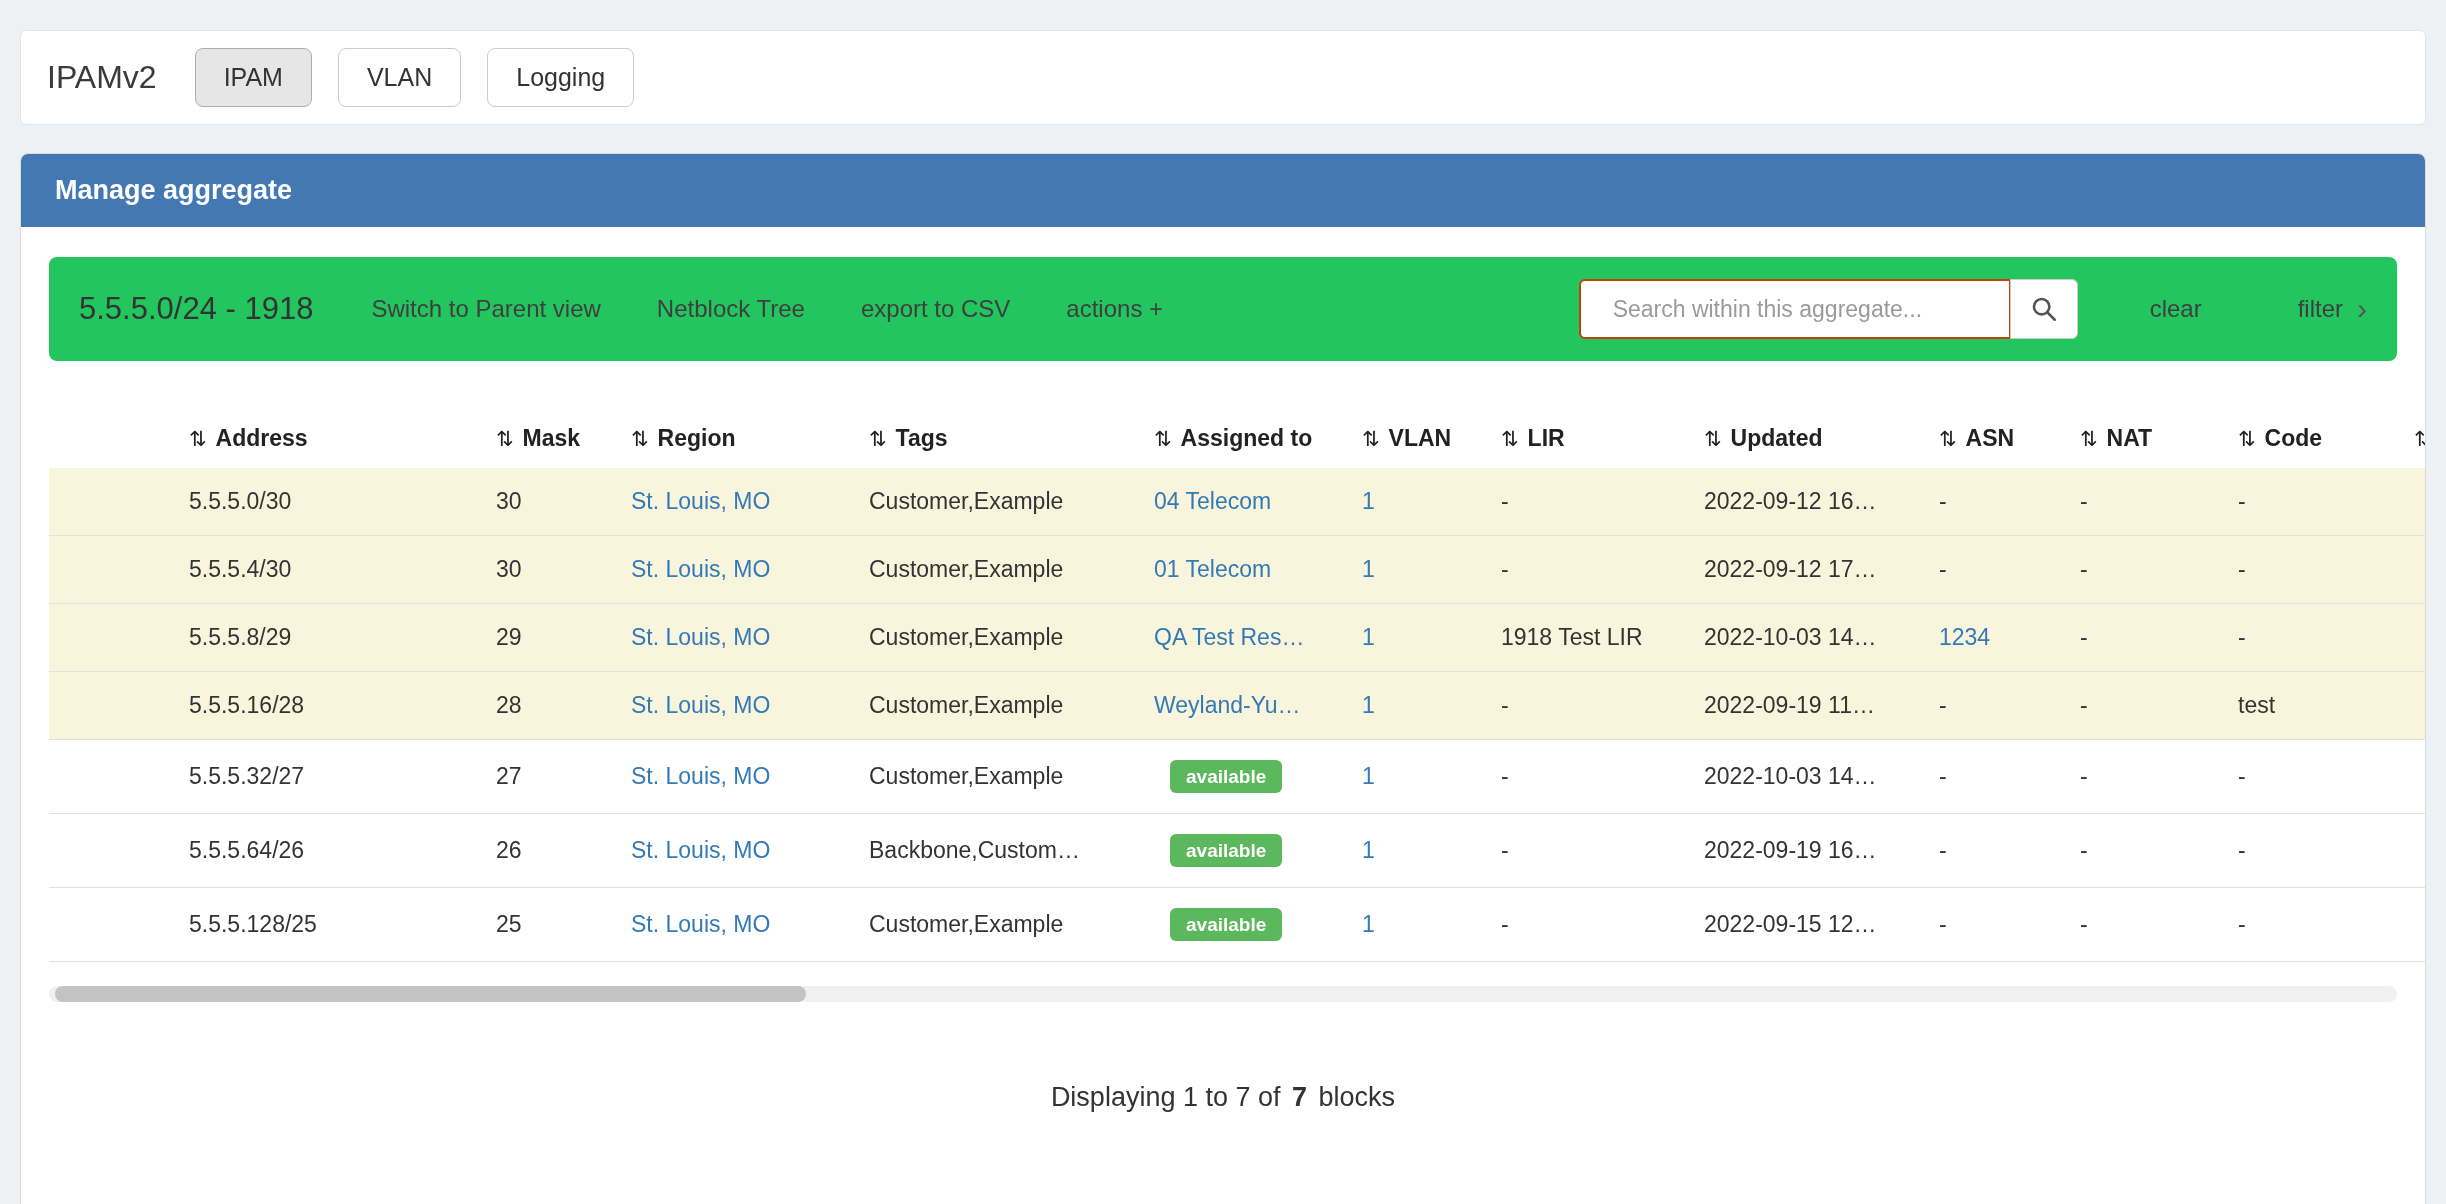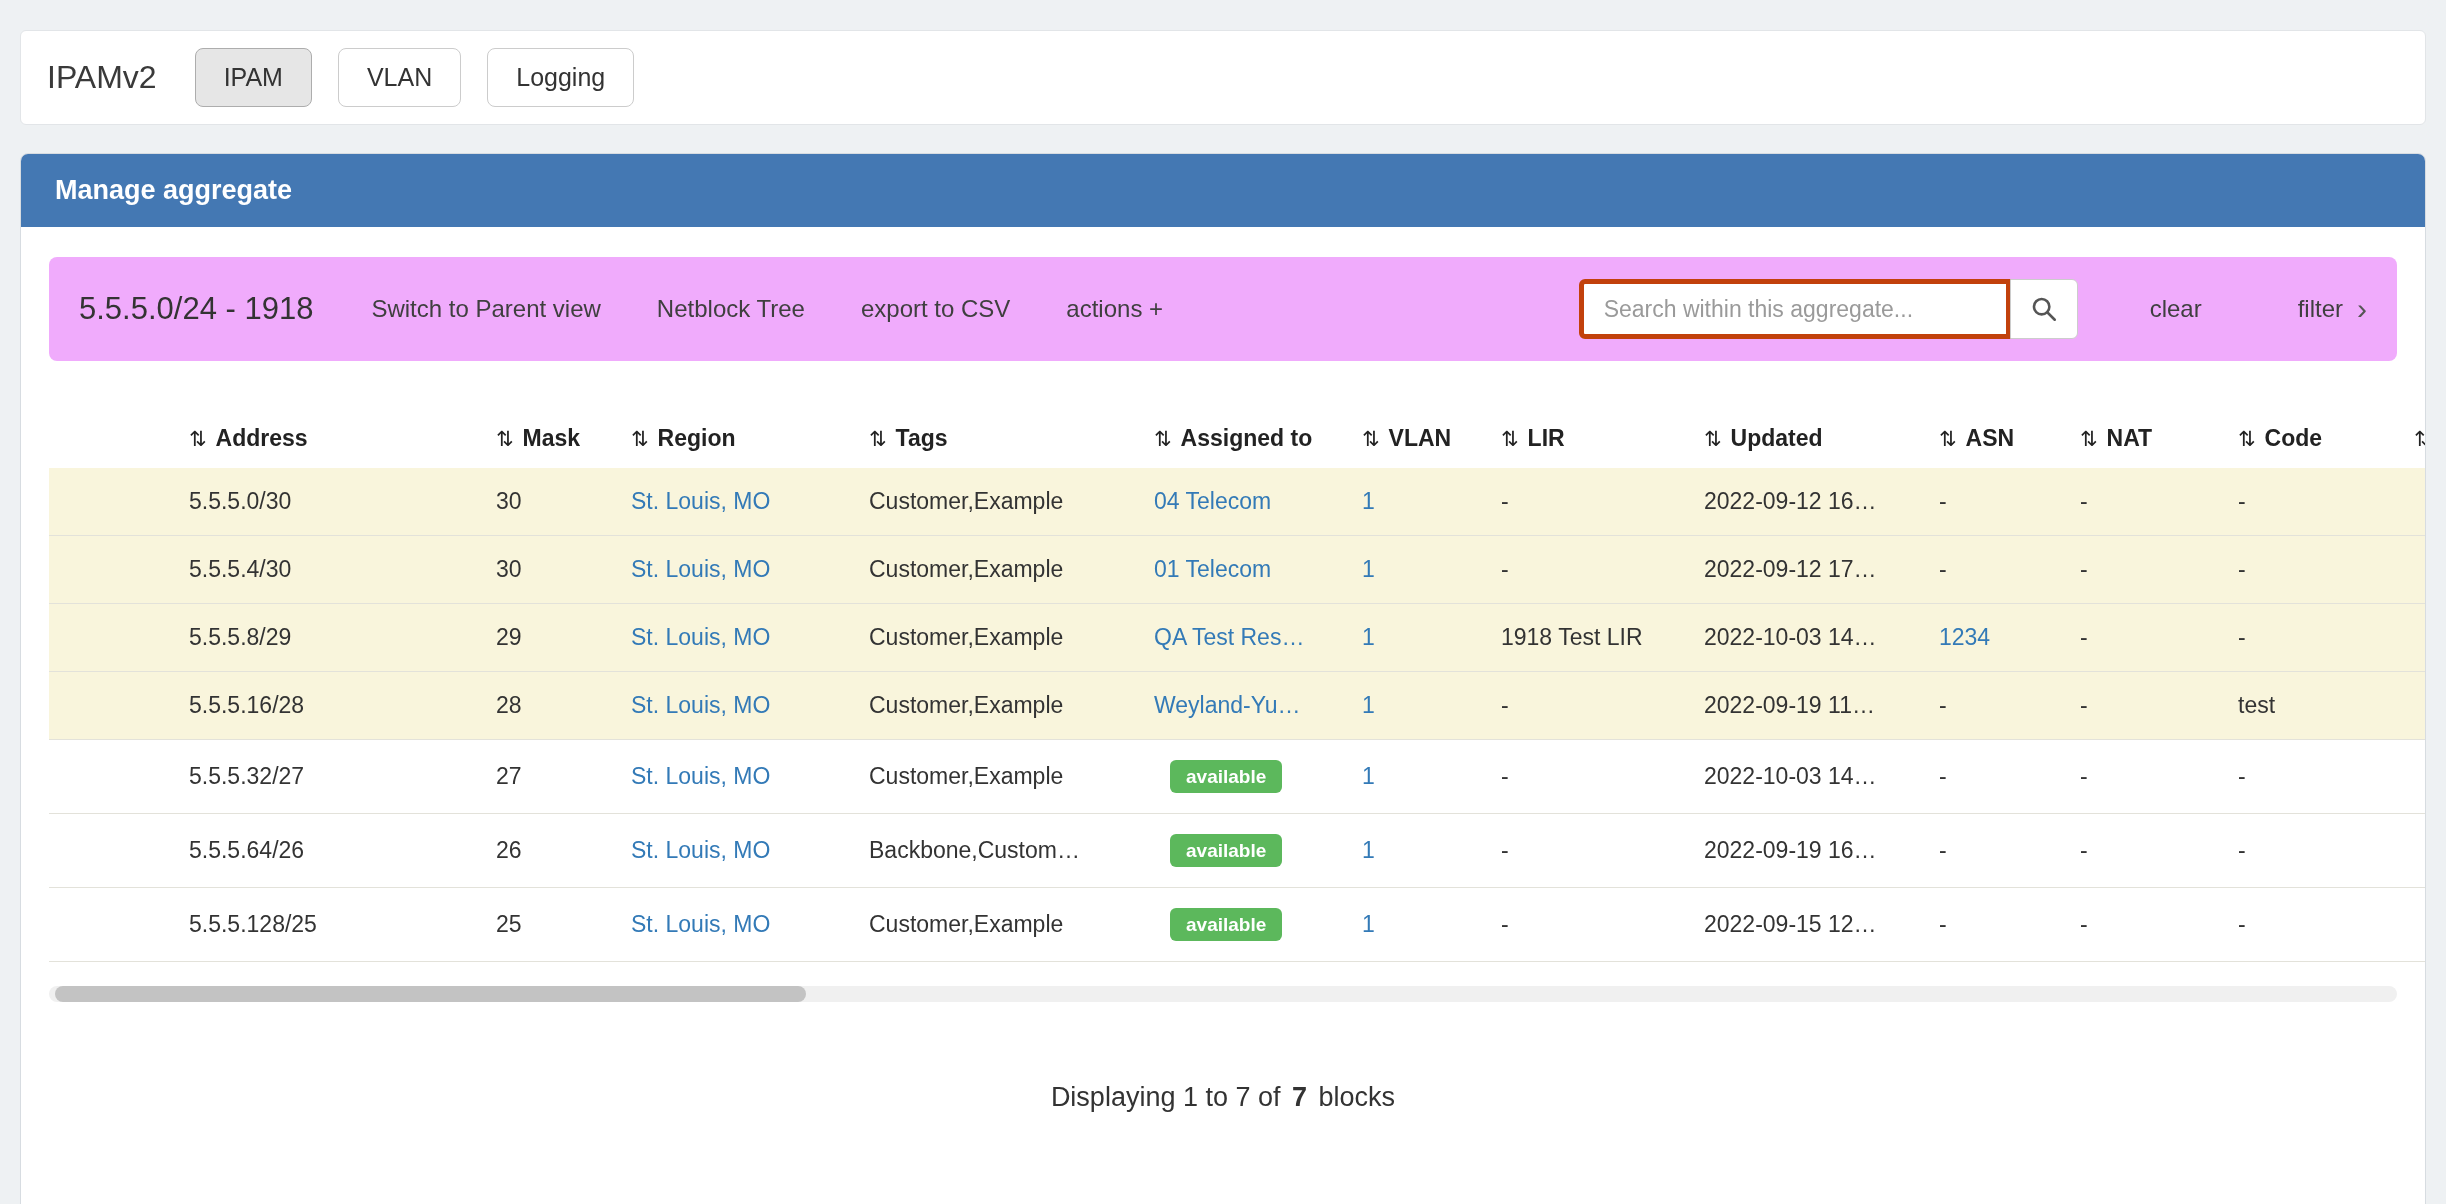--- a/index.html
+++ b/index.html
@@ -40,32 +40,32 @@
   }
   .panel-header {
     background:#4478b3;
     color:#fff; font-size:27px; font-weight:bold;
     padding:21px 34px;
   }
   .panel-body { padding:30px 28px; }
 
   
   .well {
-    background:#f0abfc; border-radius:8px;
+    background:#22c55e; border-radius:8px;
     padding:22px 30px;
     display:flex; align-items:center;
   }
   .agg-title { font-size:31px; color:#333; margin-right:58px; white-space:nowrap; }
   .well-link { font-size:24px; color:#3f3f3f; margin-right:56px; cursor:pointer; white-space:nowrap; }
   .search-group { margin-left:auto; display:flex; align-items:center; }
   .search-input {
     width:432px; height:60px;
     font-family:inherit; font-size:23px; color:#555;
-    border:5px solid #c2410c; border-radius:6px 0 0 6px;
-    padding:0 20px; outline:none; background:#fff;
+    border:2px solid #c2410c; border-radius:6px 0 0 6px;
+    padding:0 32px; outline:none; background:#fff;
   }
   .search-input::placeholder { color:#9a9a9a; }
   .search-btn {
     width:68px; height:60px; margin-left:-1px;
     background:#fff; border:1px solid #ccc; border-radius:0 6px 6px 0;
     display:flex; align-items:center; justify-content:center; cursor:pointer;
   }
   .clear-link { font-size:24px; color:#3f3f3f; margin-left:72px; cursor:pointer;text-align:right; }
   .filter-link { font-size:24px; color:#3f3f3f; margin-left:96px; cursor:pointer; display:flex; align-items:center; }
   .filter-chevron { font-size:30px; margin-left:14px; line-height:1; color:#555; }

